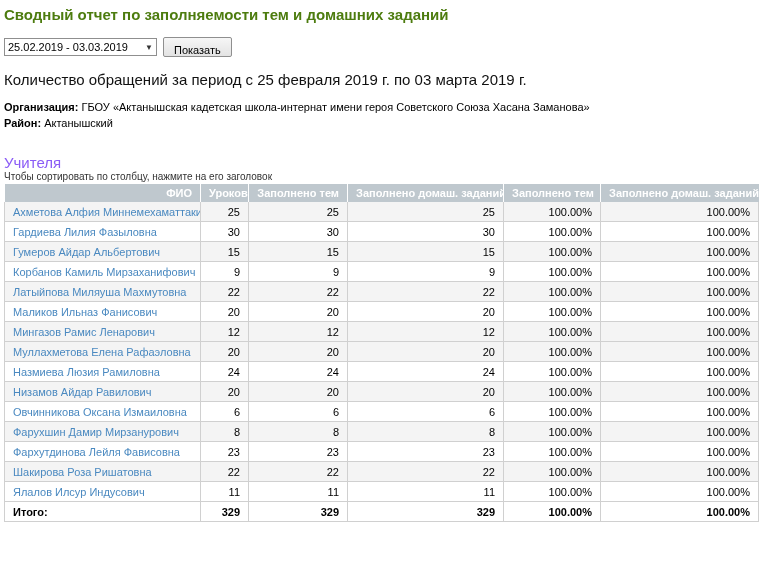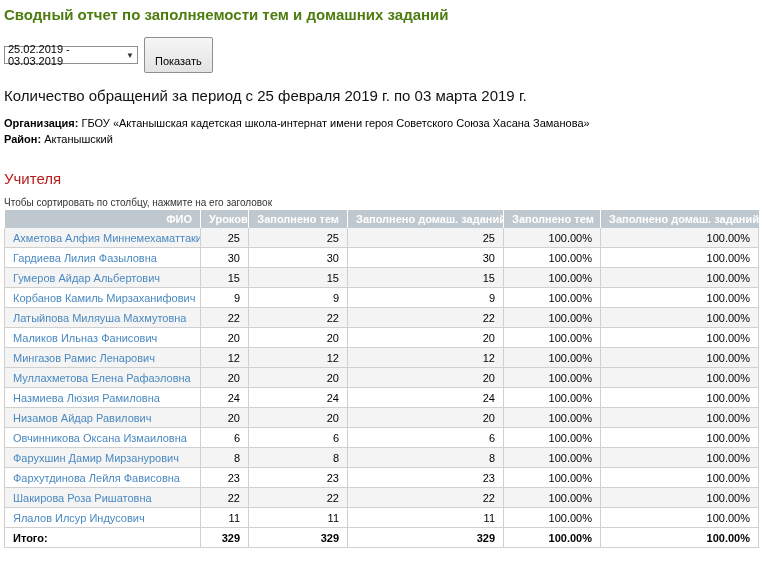--- a/index.html
+++ b/index.html
@@ -11,38 +11,38 @@
     box-sizing:border-box;
     padding:4px 4px 0 4px;
   }
   .page-title{
     font-size:15px;font-weight:bold;color:#4d7c0f;
     margin:2px 0 14px 0;
   }
   .controls{display:flex;align-items:center;gap:6px;margin:0 0 10px 0;}
   .period-select{
     display:inline-flex;align-items:center;justify-content:space-between;
-    width:134px;height:18px;box-sizing:border-box;
+    width:153px;height:18px;box-sizing:border-box;
     border:1px solid #8f8f8f;background:#fff;
     font-size:11px;padding:0 3px 0 3px;color:#000;
     cursor:default;
   }
   .period-select .caret{font-size:8px;color:#333;margin-left:4px;}
   .show-btn{
     height:20px;box-sizing:border-box;
     font-family:"Liberation Sans","DejaVu Sans",sans-serif;
     font-size:11px;color:#000;
     background:linear-gradient(#f6f6f6,#e3e3e3);
     border:1px solid #8f8f8f;border-radius:2px;
-    padding:17px 10px;cursor:pointer;
+    padding:6px 10px;cursor:pointer;
   }
   .subtitle{font-size:15px;color:#111;margin:14px 0 12px 0;}
   .meta{font-size:11px;line-height:1.45;color:#000;}
   .meta b{font-weight:bold;}
-  .section-title{font-size:15px;font-weight:normal;color:#b91c1c;margin:22px 0 10px 0;}
+  .section-title{font-size:15px;font-weight:normal;color:#8b5cf6;margin:22px 0 0 0;}
   .sort-hint{font-size:10px;color:#333;margin:0 0 2px 0;}
   table.report{
     width:754px;border-collapse:collapse;table-layout:fixed;
     font-size:11px;
   }
   table.report th{
     background:#bfc8ce;color:#fff;font-weight:bold;
     text-align:right;padding:3px 8px;height:18px;box-sizing:border-box;
     border-left:1px solid #fff;white-space:nowrap;overflow:hidden;
     cursor:pointer;

